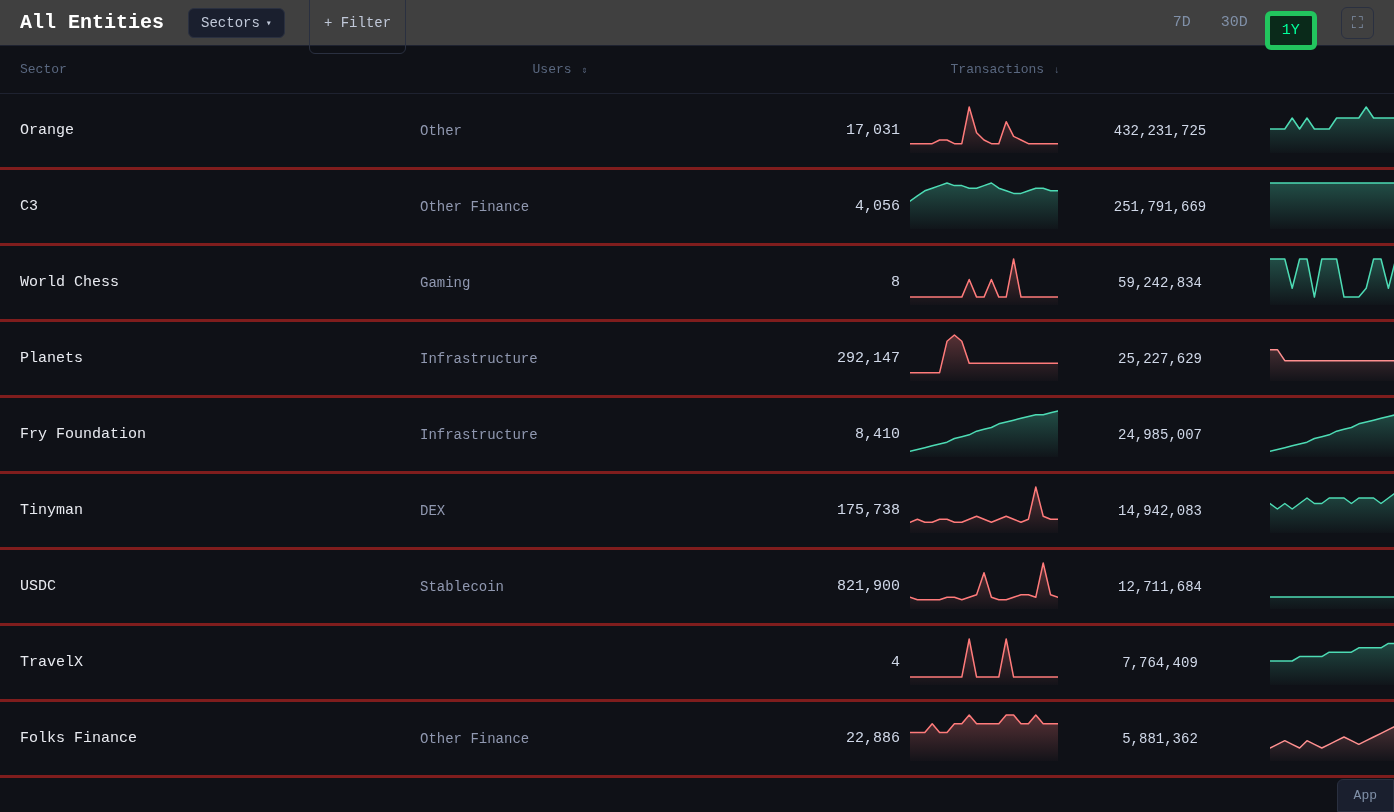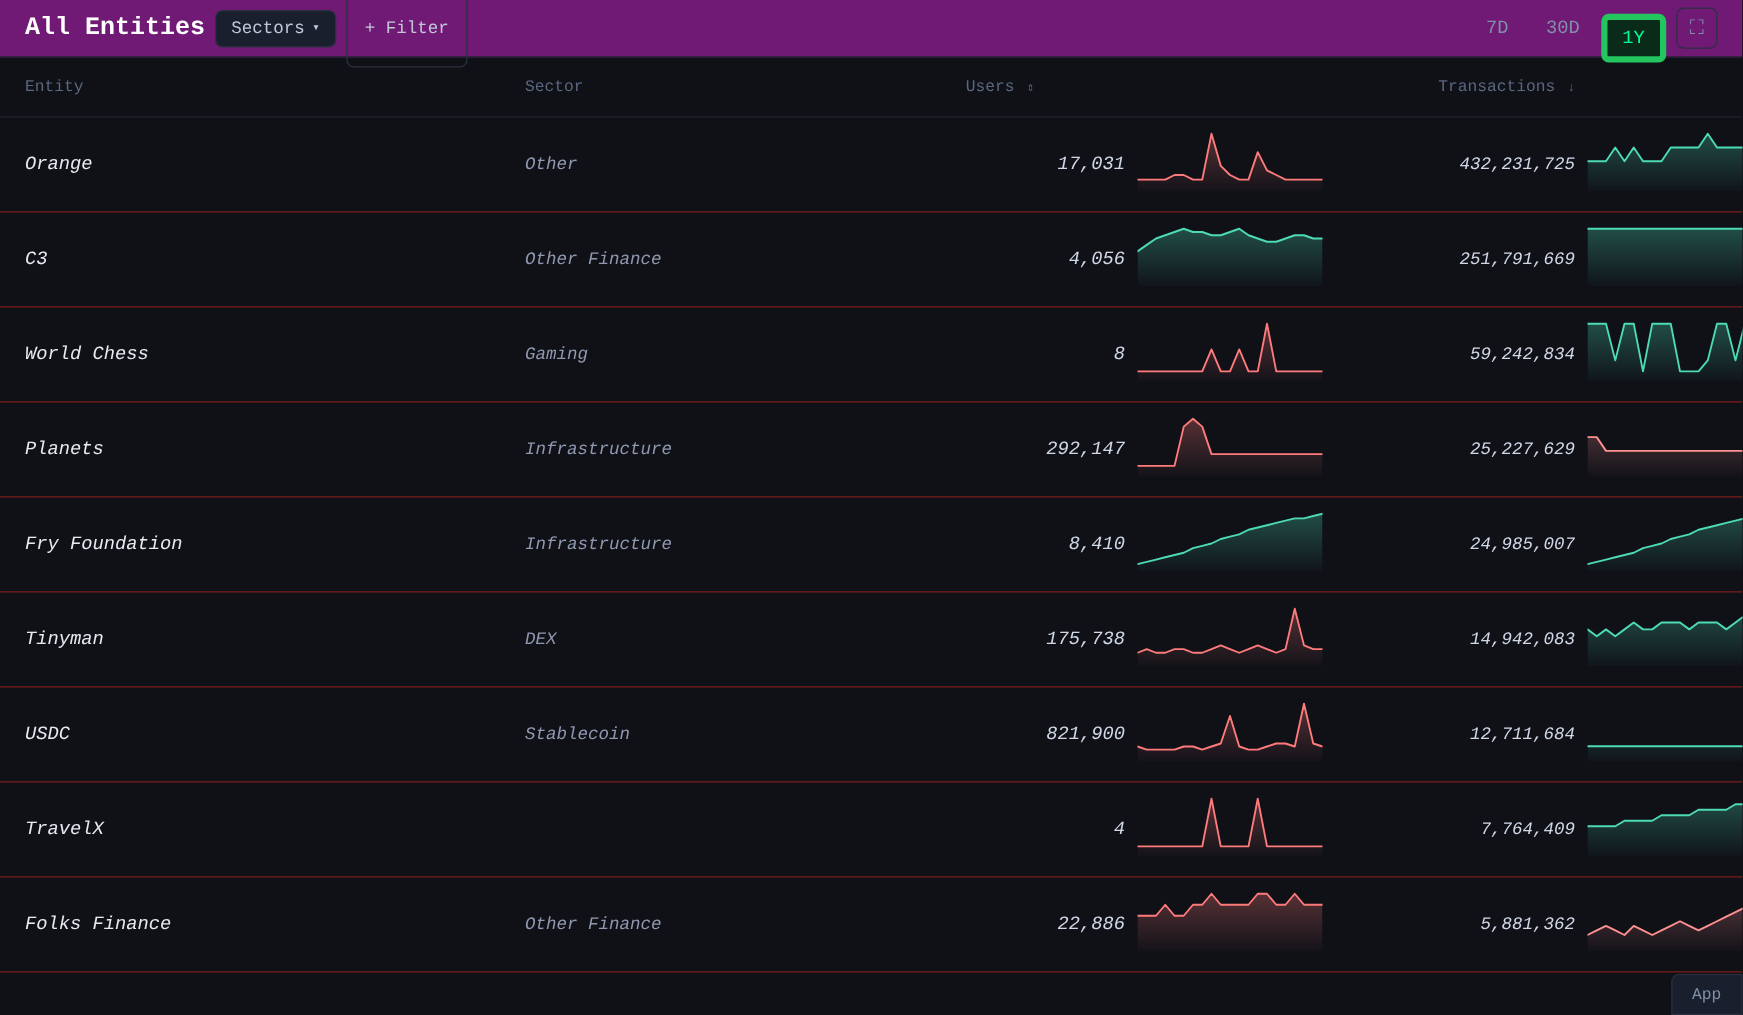--- a/index.html
+++ b/index.html
@@ -12,23 +12,23 @@
       min-height: 812px;
       overflow-x: hidden;
     }
 
     
     .header {
       display: flex;
       align-items: center;
       padding: 0 20px;
       height: 46px;
-      background: #701a75;
+      background: #404040;
       border-bottom: 1px solid #1e2230;
-      gap: 8px;
+      gap: 24px;
     }
     .header-title {
       font-size: 20px;
       font-weight: bold;
       color: #ffffff;
       white-space: nowrap;
     }
     .sectors-btn {
       display: flex;
       align-items: center;
@@ -103,41 +103,40 @@
     .col-txn-chart { }
 
     .sort-icon { font-size: 10px; margin-left: 2px; }
 
     .table-row {
       display: grid;
       grid-template-columns: 400px 280px 200px 160px 200px 160px;
       padding: 0 20px;
       height: 76px;
       align-items: center;
-      border-bottom: 1px solid #7f1d1d;
+      border-bottom: 3px solid #7f1d1d;
       cursor: pointer;
-      font-style: italic;
     }
 
     .entity-name {
       color: #e8eaf0;
       font-size: 15px;
       font-weight: 500;
     }
     .sector-name {
       color: #9098b0;
       font-size: 14px;
     }
     .users-val {
       text-align: right;
       color: #d0d8e8;
       font-size: 15px;
     }
     .txn-val {
-      text-align: right;
+      text-align: center;
       color: #d0d8e8;
       font-size: 14px;
     }
 
     
     .chart-cell {
       padding-left: 10px;
     }
     svg.sparkline {
       width: 148px;
@@ -174,21 +173,20 @@
     <button class="time-btn">7D</button>
     <button class="time-btn">30D</button>
     <button class="time-btn active">1Y</button>
   </div>
   <button class="expand-btn">
     <span>⛶</span>
   </button>
 </div>
 
 <div class="table-header-row">
-  <div class="col-entity">Entity</div>
   <div class="col-sector">Sector</div>
   <div class="col-users">
     <span>Users</span>
     <span class="sort-icon">⇕</span>
   </div>
   <div class="col-users-chart"></div>
   <div class="col-txn">
     <span>Transactions</span>
     <span class="sort-icon">↓</span>
   </div>

